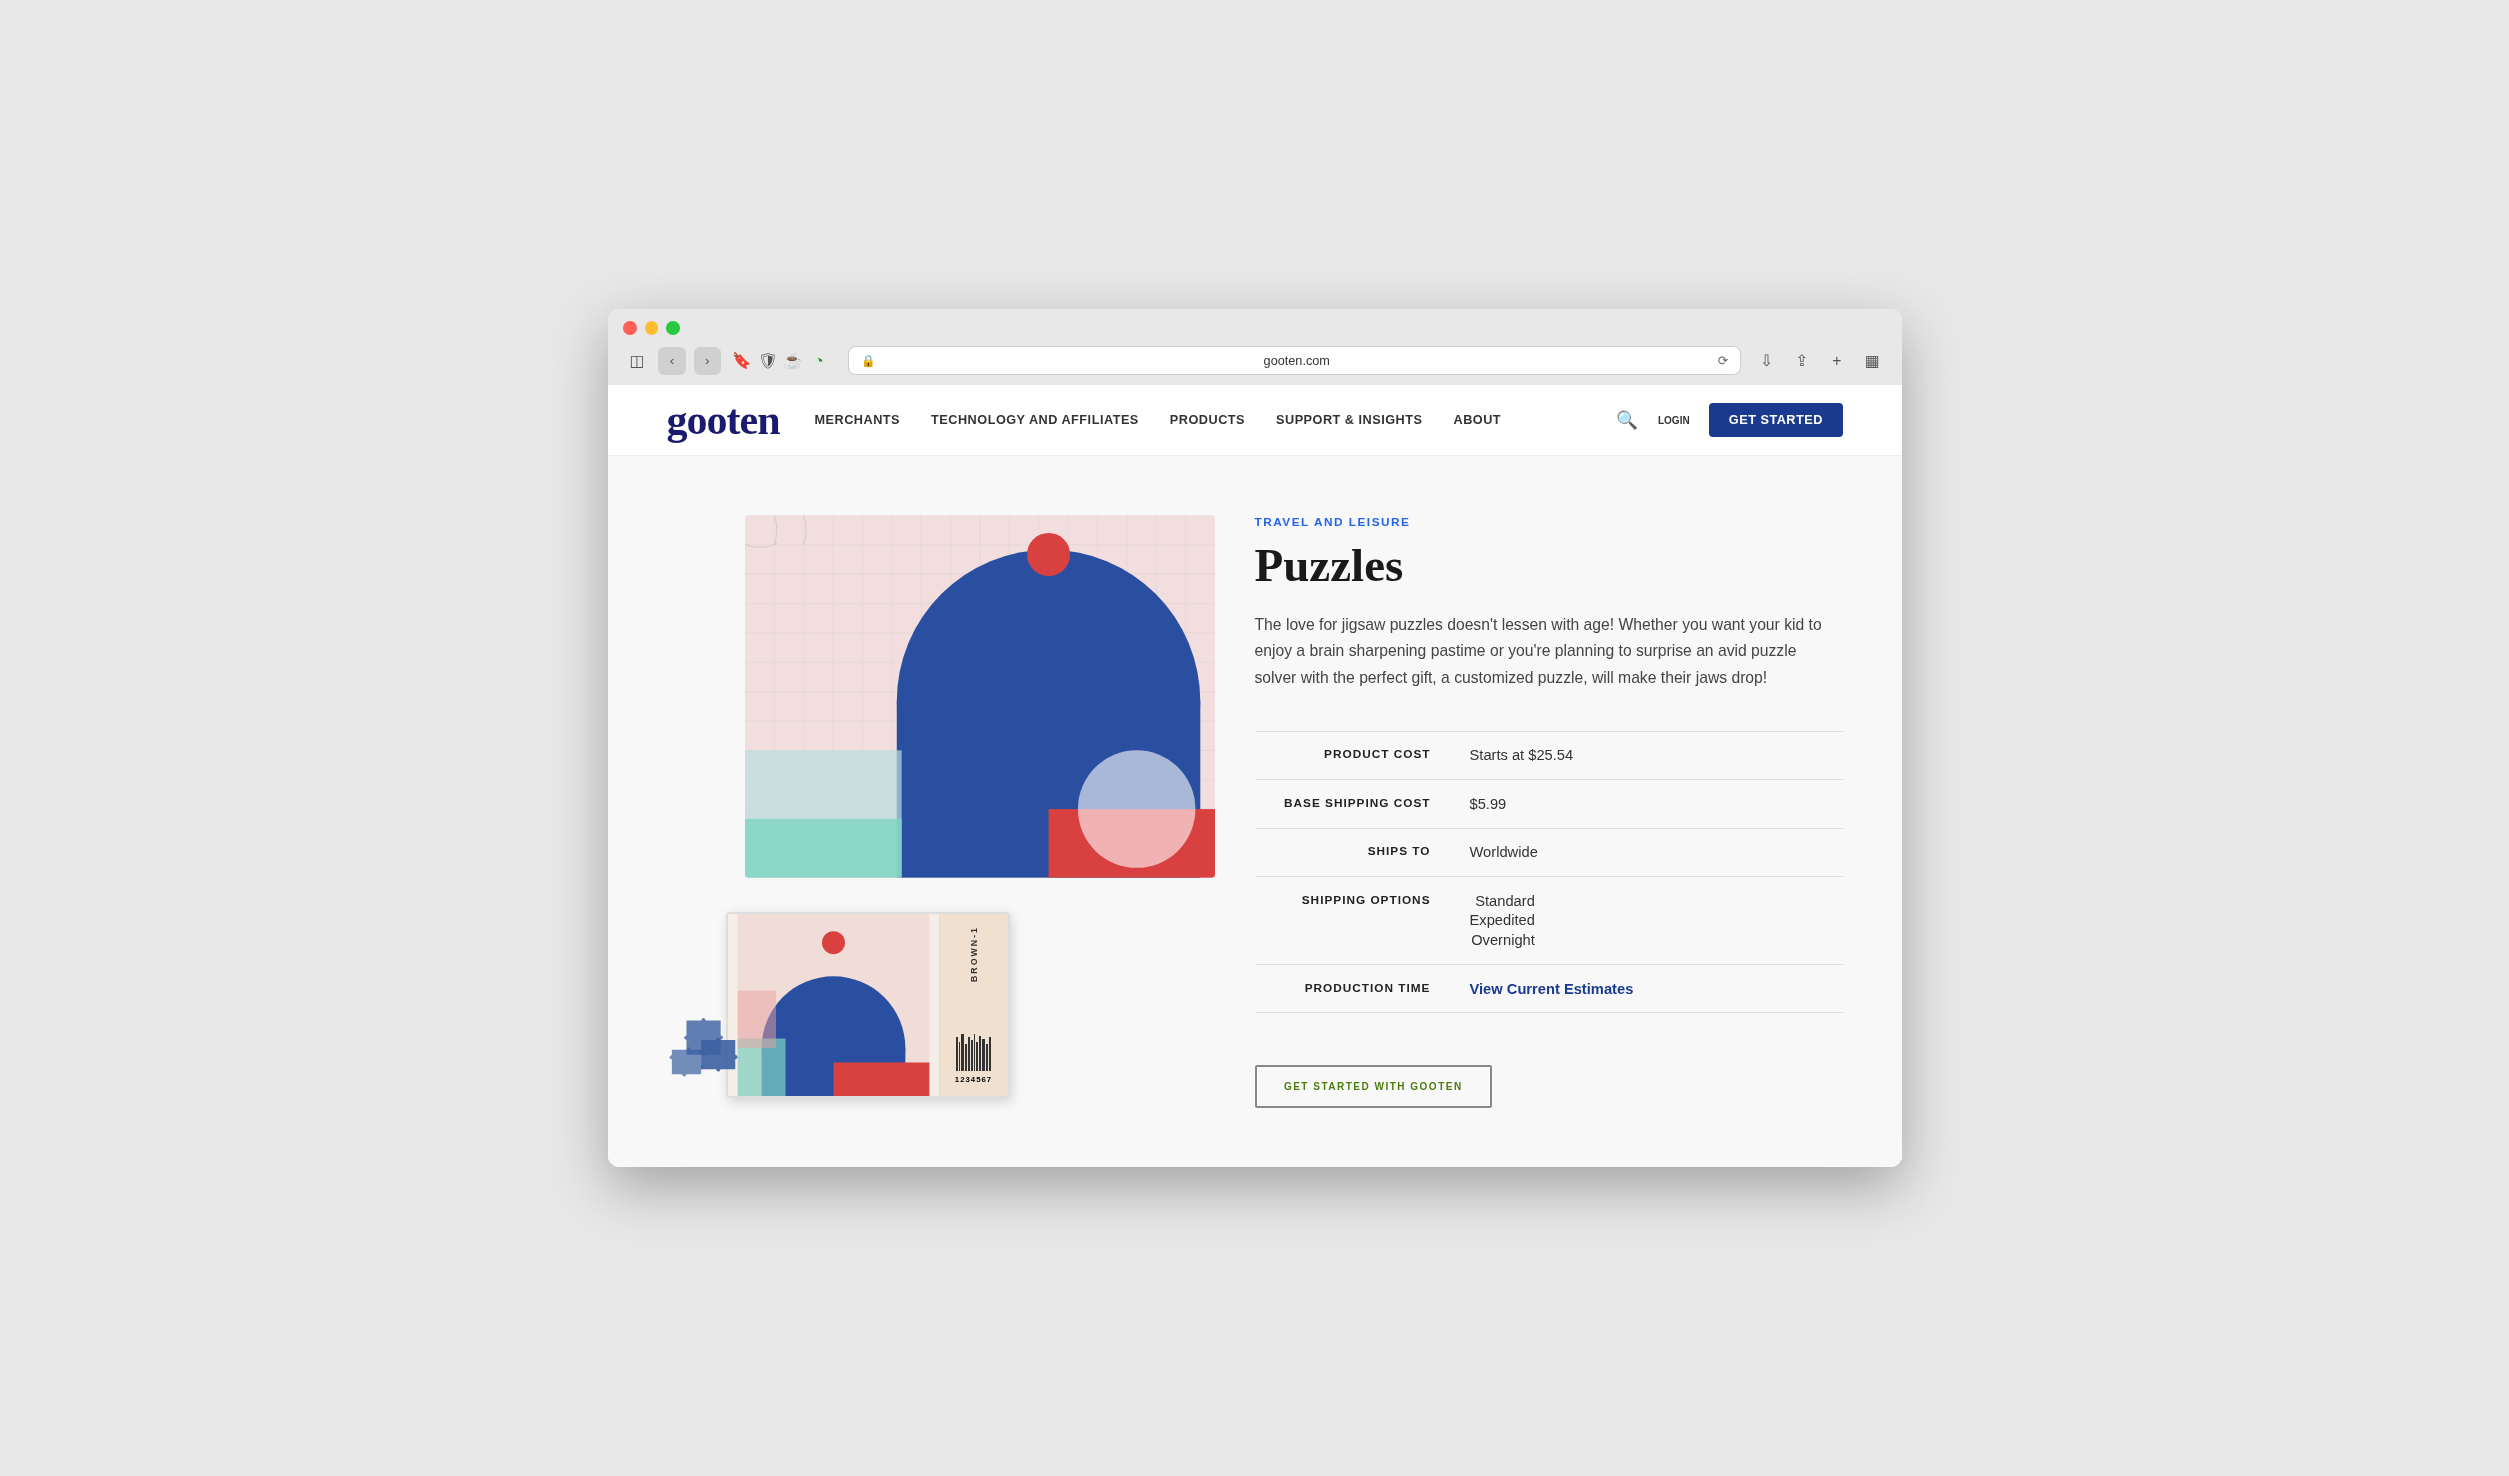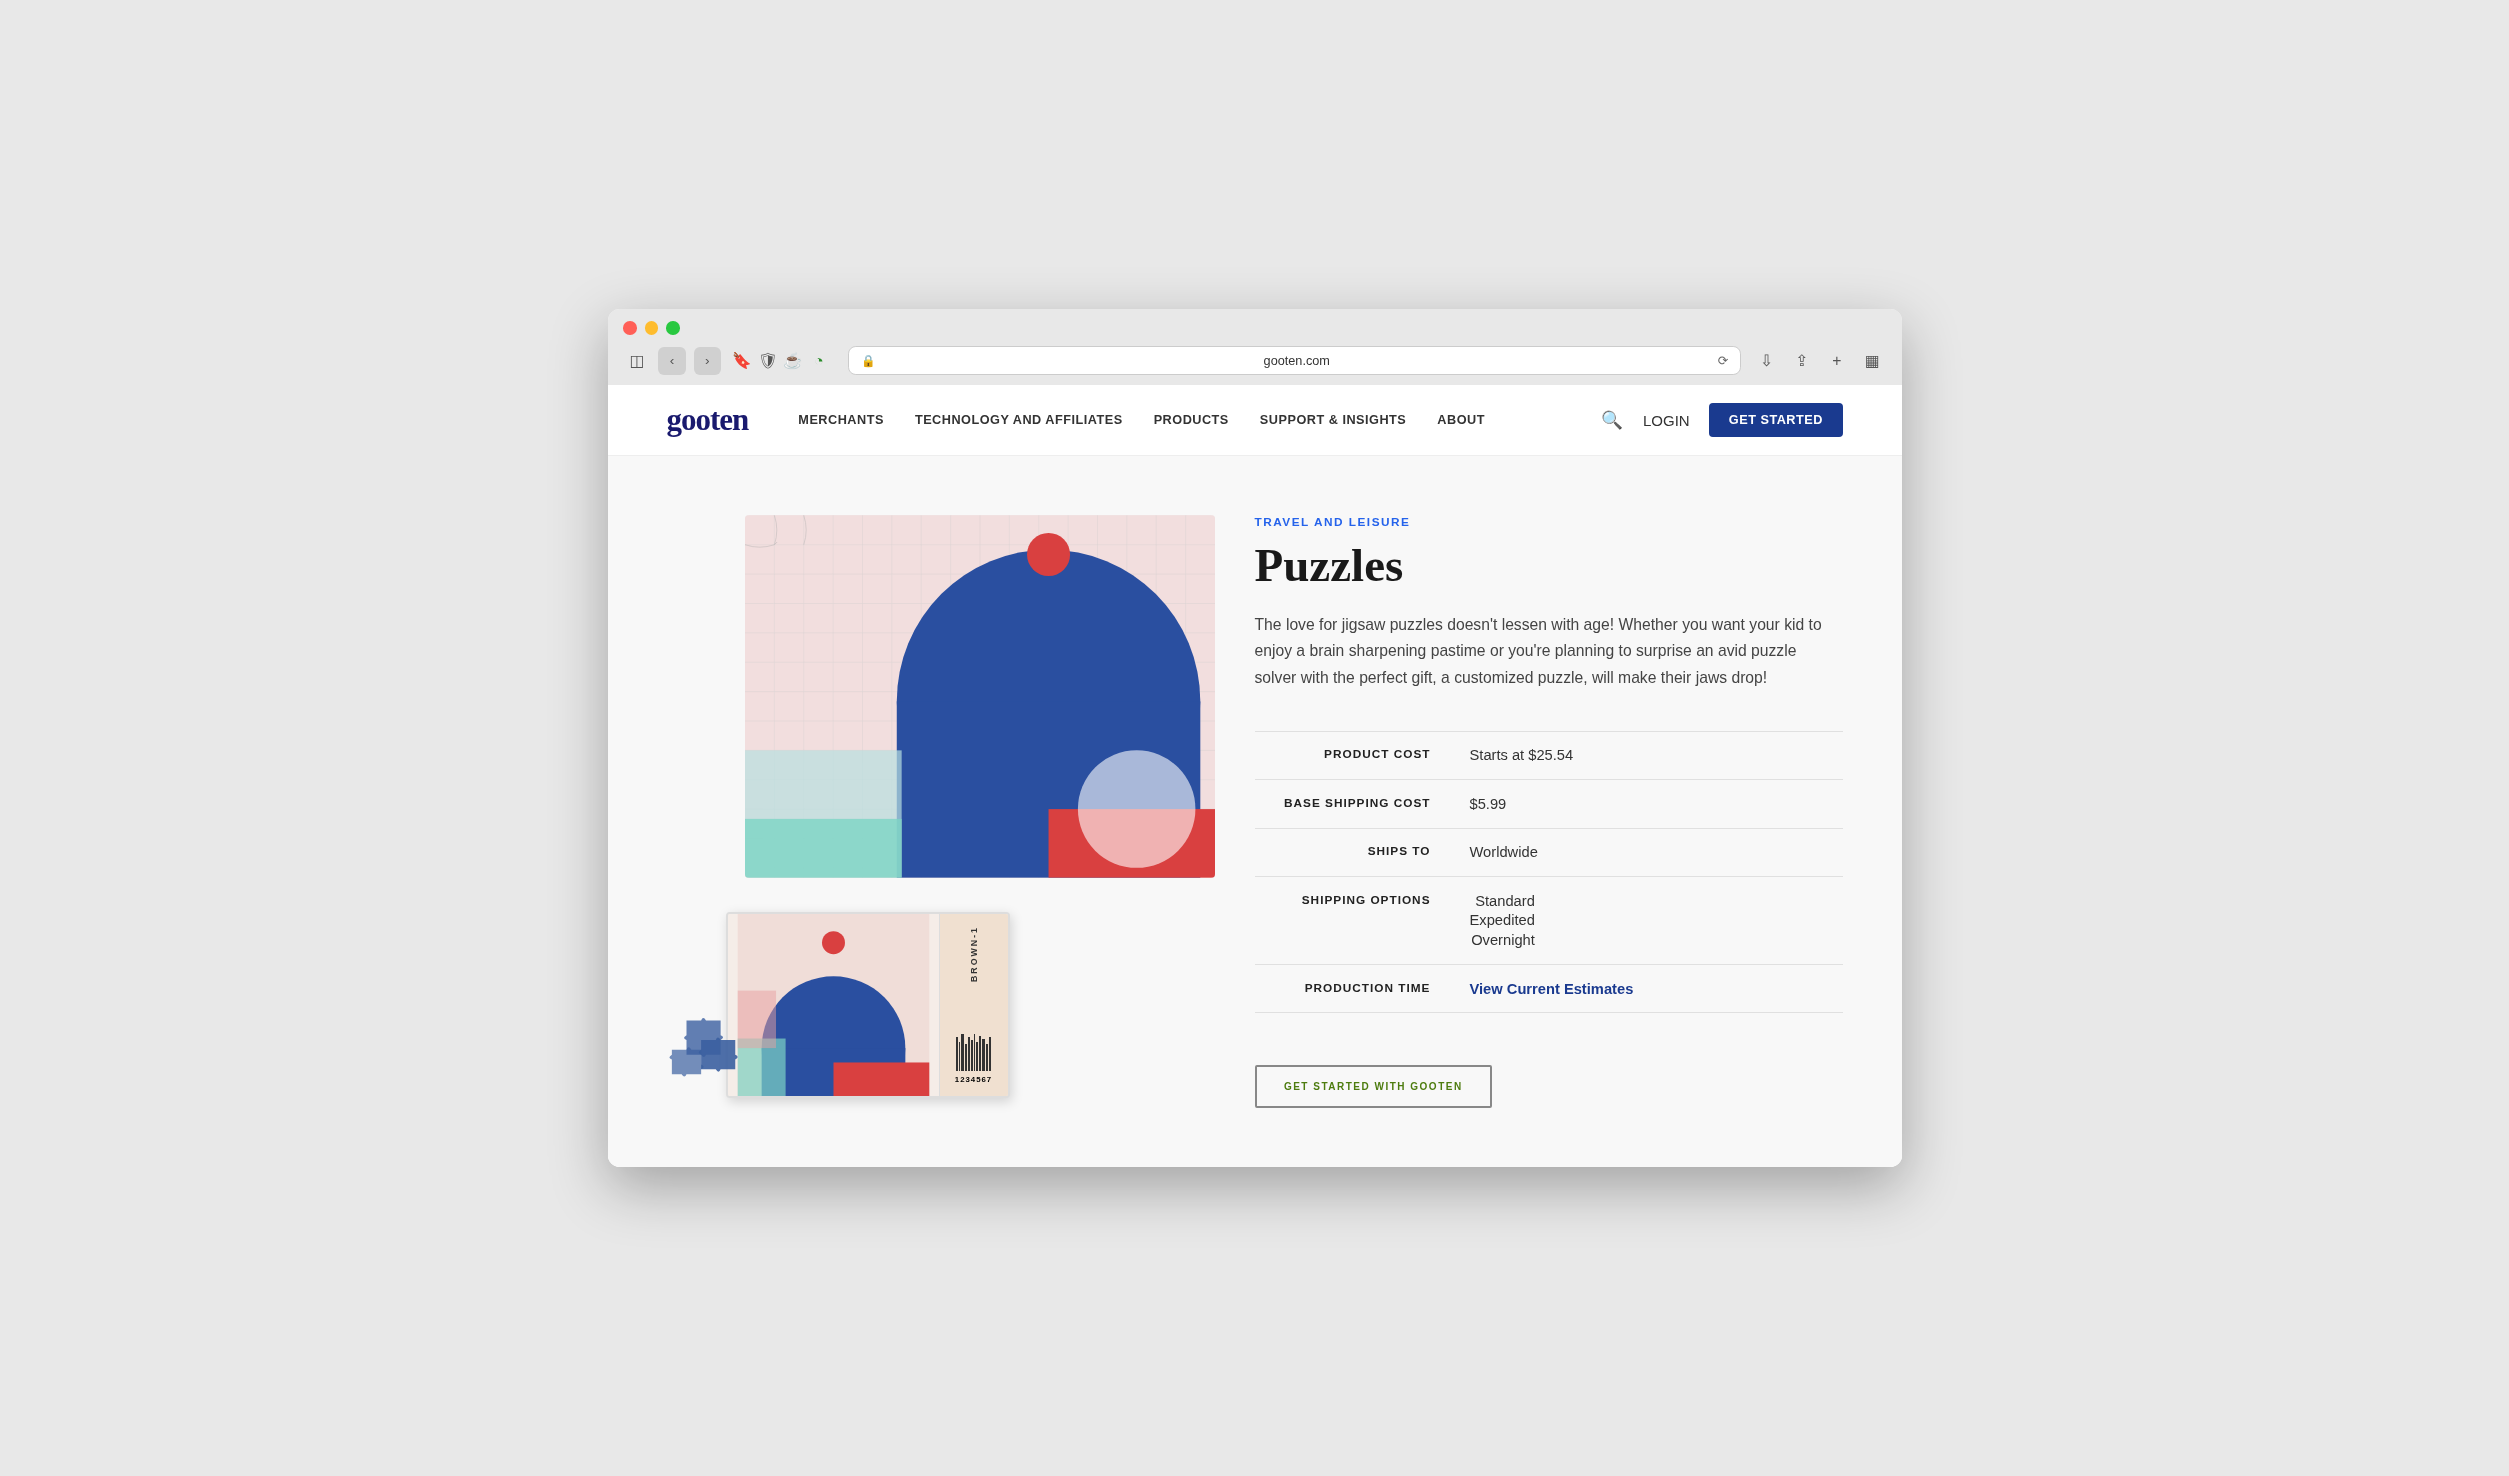--- a/index.html
+++ b/index.html
@@ -148,25 +148,25 @@
     .nav {
       display: flex;
       align-items: center;
       padding: 0 59px;
       height: 71px;
       border-bottom: 1px solid #eee;
       background: white;
     }
 
     .logo {
-      font-size: 31px;
+      font-size: 42px;
       font-weight: 700;
       color: #1a1a6e;
       letter-spacing: -1px;
-      margin-right: 50px;
+      margin-right: 35px;
       font-family: Georgia, serif;
     }
 
     .nav-links {
       display: flex;
       align-items: flex-start;
       gap: 31px;
       flex: 1;
     }
 
@@ -186,22 +186,22 @@
       gap: 19.6px;
     }
 
     .search-icon-nav {
       font-size: 17.6px;
       color: #333;
       cursor: pointer;
     }
 
     .login-btn {
-      font-size: 15px;
-      font-weight: 400;
+      font-size: 10px;
+      font-weight: 700;
       color: #333;
       cursor: pointer;
     }
 
     .get-started-btn {
       background: #1a3a8f;
       color: white;
       padding: 9.8px 19.6px;
       border-radius: 3.9px;
       font-size: 12.7px;

